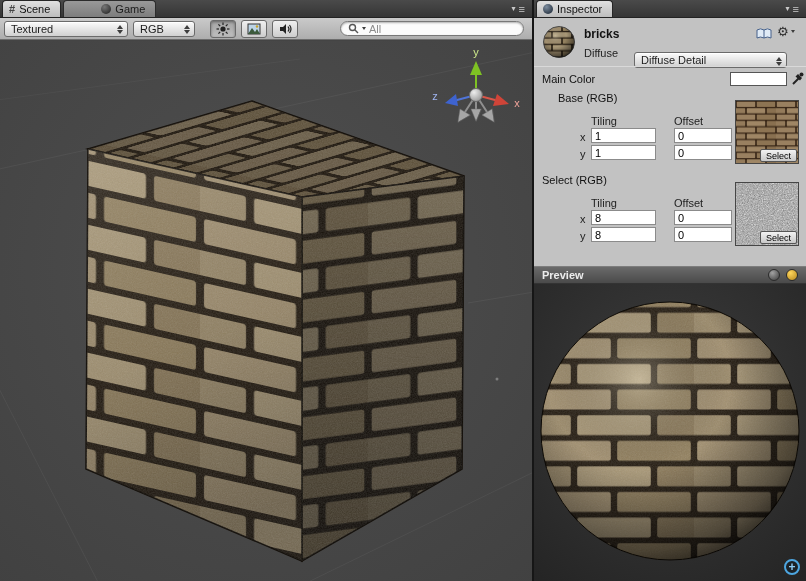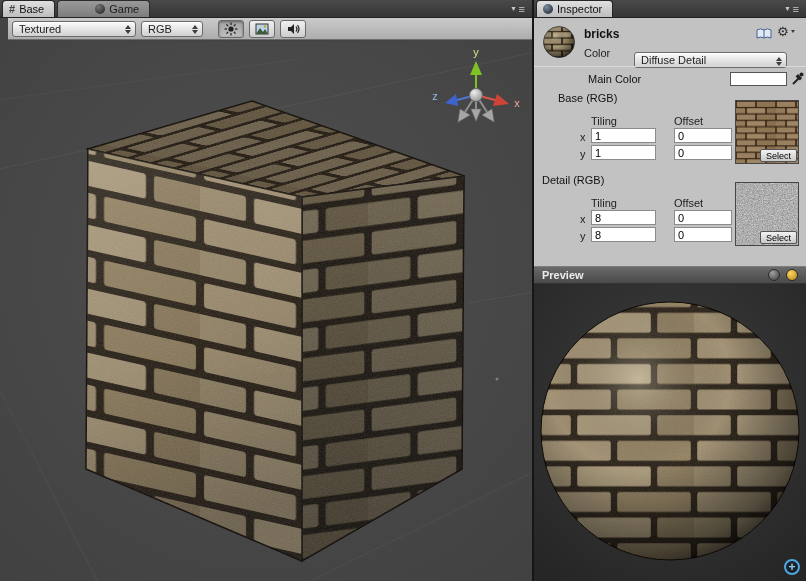--- a/index.html
+++ b/index.html
@@ -24,21 +24,21 @@
   .tab-hash { font-weight:bold; color:#444; }
   .game-ball { width:10px; height:10px; border-radius:50%;
                background:radial-gradient(circle at 35% 30%, #777, #1d1d1d); }
   .insp-ball { width:10px; height:10px; border-radius:50%;
                background:radial-gradient(circle at 35% 30%, #7e8ea0, #131e2b); }
   .pane-menu { margin-left:auto; color:#c9c9c9; display:flex; align-items:center; gap:3px;
                padding:0 7px; height:100%; cursor:pointer; }
   .pane-menu .arrow { font-size:8px; } .pane-menu .lines { font-size:11px; }
 
   
-  .toolbar { position:absolute; left:8px; top:18px; width:532px; height:22px;
+  .toolbar { position:absolute; left:0; top:18px; width:532px; height:22px;
              background:linear-gradient(#cacaca,#adadad); border-bottom:1px solid #6d6d6d;
              display:flex; align-items:center; gap:5px; padding:0 4px; }
   .dd { position:relative; height:16px; background:linear-gradient(#fbfbfb,#d0d0d0);
         border:1px solid #6a6a6a; border-radius:3px; font-size:11px; line-height:14px;
         padding:0 18px 0 6px; color:#1c1c1c; cursor:pointer; box-shadow:inset 0 1px 0 #fff; }
   .dd .arrows { position:absolute; right:4px; top:3.5px; display:flex; flex-direction:column; gap:1px; }
   .tri-up   { width:0; height:0; border-left:3.5px solid transparent; border-right:3.5px solid transparent; border-bottom:4px solid #3c3c3c; }
   .tri-down { width:0; height:0; border-left:3.5px solid transparent; border-right:3.5px solid transparent; border-top:4px solid #3c3c3c; }
   .tri-down.tiny { border-left-width:2.5px; border-right-width:2.5px; border-top-width:3px; }
   .dd-draw { width:124px; } .dd-color { width:62px; margin-right:10px; }
@@ -162,21 +162,21 @@
       </clipPath>
   </defs>
 </svg>
 
 <div id="app">
 
   <div class="scene-pane">
     <div class="tabbar">
       <div class="tab active">
         <span class="tab-hash">#</span>
-        <span>Base</span>
+        <span>Scene</span>
       </div>
       <div class="tab inactive">
         <span class="game-ball"></span>
         <span>Game</span>
       </div>
       <div class="pane-menu">
         <span class="arrow">▾</span>
         <span class="lines">≡</span>
       </div>
     </div>
@@ -217,20 +217,28 @@
           <polygon points="1,11 5,5 8,9 10,6 13,11" fill="#3c5a3c"></polygon>
           <circle cx="10" cy="3.5" r="1.2" fill="#c9a227"></circle>
         </svg>
       </div>
       <div class="tool-btn">
         <svg width="14" height="14">
           <polygon points="2,5 5,5 8,2 8,12 5,9 2,9" fill="#222"></polygon>
           <path d="M10,4.5 q2,2.5 0,5" stroke="#222" stroke-width="1.2" fill="none"></path>
           <path d="M11.5,3 q3,4 0,8" stroke="#222" stroke-width="1.2" fill="none"></path>
         </svg>
+      </div>
+      <div class="search">
+        <svg width="11" height="11">
+          <circle cx="4.5" cy="4.5" r="3" stroke="#555" stroke-width="1.4" fill="none"></circle>
+          <line x1="6.8" y1="6.8" x2="10" y2="10" stroke="#555" stroke-width="1.4"></line>
+        </svg>
+        <span class="tri-down tiny"></span>
+        <span>All</span>
       </div>
     </div>
 
     <div class="viewport">
       <svg width="532" height="540">
         <rect width="532" height="540" fill="url(#sceneBg)"></rect>
         <g stroke="#ffffff">
           <line x1="-10" y1="130" x2="540" y2="10" stroke-opacity="0.05"></line>
           <line x1="-10" y1="60" x2="300" y2="18" stroke-opacity="0.04"></line>
           <line x1="468" y1="262" x2="540" y2="250" stroke-opacity="0.06"></line>
@@ -285,39 +293,39 @@
         <span class="arrow">▾</span>
         <span class="lines">≡</span>
       </div>
     </div>
 
     <svg class="mat-icon" width="34" height="34">
       <circle cx="17" cy="17" r="15.5" fill="url(#patSmall)" stroke="#4a4a4a"></circle>
       <circle cx="17" cy="17" r="15.5" fill="url(#sphShade)"></circle>
     </svg>
     <div class="mat-title">bricks</div>
-    <div class="shader-label">Color</div>
+    <div class="shader-label">Diffuse</div>
     <div class="dd dd-shader">
       <span>Diffuse Detail</span>
       <span class="arrows">
           <span class="tri-up"></span>
           <span class="tri-down"></span>
         </span>
     </div>
     <svg class="book-icon" width="16" height="13">
       <path d="M1,3 Q4.5,0.7 8,3 Q11.5,0.7 15,3 V11 Q11.5,9 8,11 Q4.5,9 1,11 Z" fill="#dfeaf6" stroke="#46618a"></path>
       <line x1="8" y1="3" x2="8" y2="11" stroke="#46618a"></line>
     </svg>
     <div class="gear-wrap">
       <span class="gear-glyph">⚙</span>
       <span class="tri-down tiny"></span>
     </div>
     <div class="divider"></div>
 
-    <div class="lbl" style="left:8px; top:73px;margin-left:46px;">Main Color</div>
+    <div class="lbl" style="left:8px; top:73px;">Main Color</div>
     <div class="swatch"></div>
     <svg class="dropper" width="13" height="15">
       <path d="M2,13 L8,7" stroke="#222" stroke-width="2"></path>
       <polygon points="7,3 11,7 9,9.5 4.5,5.5" fill="#222"></polygon>
       <circle cx="10.5" cy="3.5" r="2" fill="#222"></circle>
     </svg>
 
     <div class="lbl" style="left:8px; top:92px;margin-left:16px;">Base (RGB)</div>
     <div class="thumb" style="left:201px; top:100px;">
       <svg width="62" height="62">
@@ -328,21 +336,21 @@
     </div>
     <div class="col-hdr" style="left:57px; top:115px;">Tiling</div>
     <div class="col-hdr" style="left:140px; top:115px;">Offset</div>
     <div class="axis-lbl" style="left:46px; top:131px;">x</div>
     <input class="num" style="left: 57px; top: 128px; width: 65px;" value="1">
     <input class="num" style="left: 140px; top: 128px; width: 58px;" value="0">
     <div class="axis-lbl" style="left:46px; top:148px;">y</div>
     <input class="num" style="left: 57px; top: 145px; width: 65px;" value="1">
     <input class="num" style="left: 140px; top: 145px; width: 58px;" value="0">
 
-    <div class="lbl" style="left:8px; top:174px;">Detail (RGB)</div>
+    <div class="lbl" style="left:8px; top:174px;">Select (RGB)</div>
     <div class="thumb" style="left:201px; top:182px;">
       <svg width="62" height="62">
         <rect width="62" height="62" fill="#8f8f8f"></rect>
         <rect width="62" height="62" filter="url(#noiseF)" opacity="0.9"></rect>
       </svg>
       <button class="select-btn">Select</button>
     </div>
     <div class="col-hdr" style="left:57px; top:197px;">Tiling</div>
     <div class="col-hdr" style="left:140px; top:197px;">Offset</div>
     <div class="axis-lbl" style="left:46px; top:213px;">x</div>

